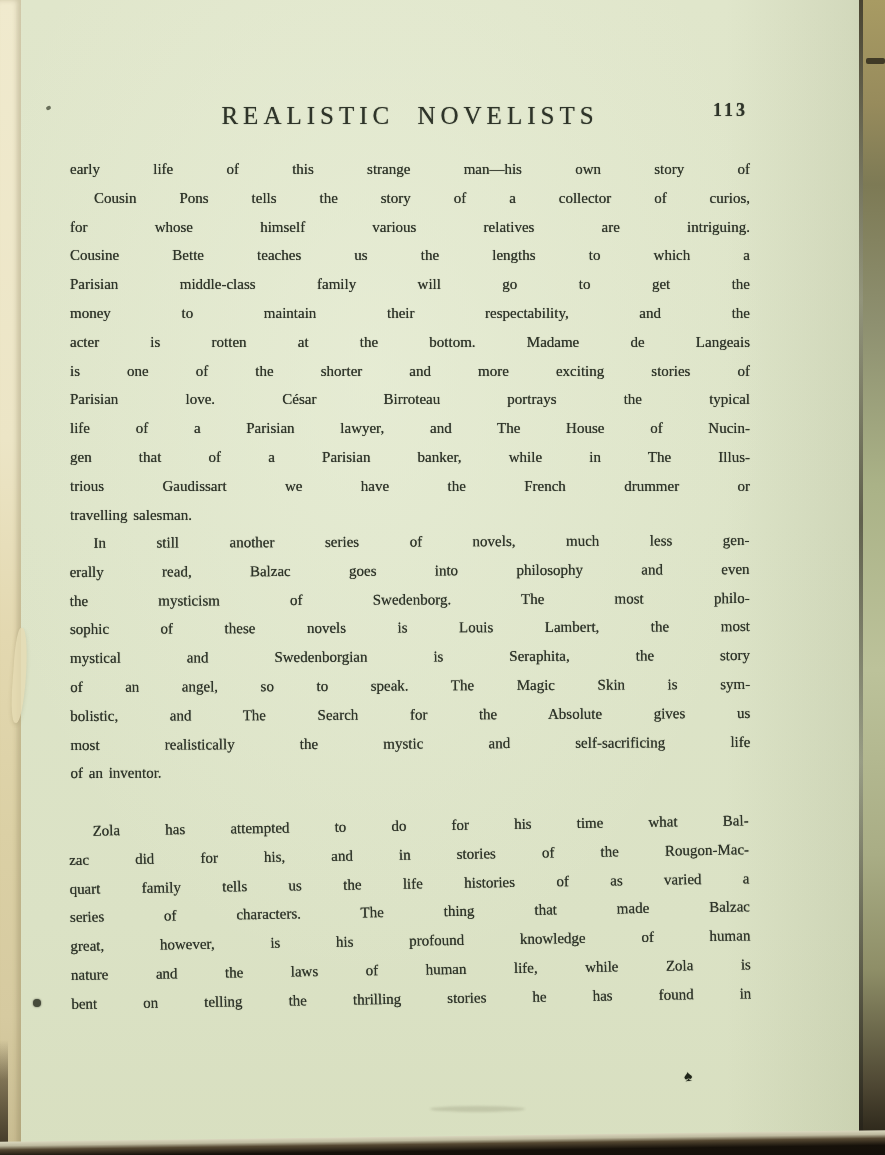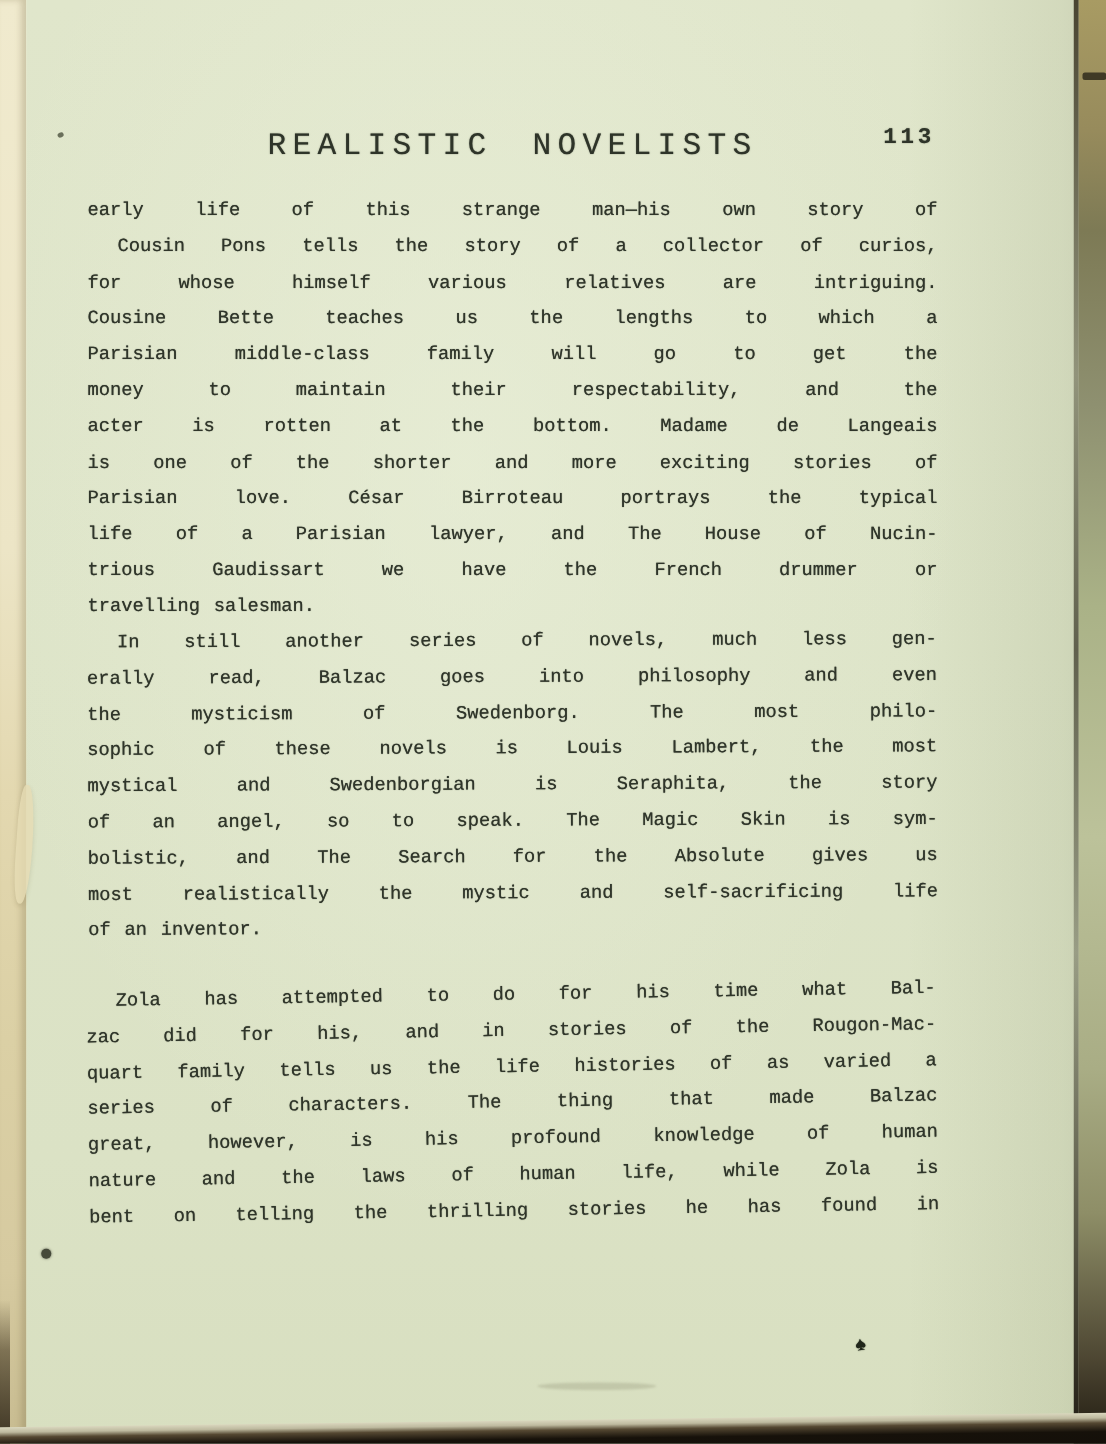--- a/index.html
+++ b/index.html
@@ -1,21 +1,21 @@
 <!DOCTYPE html>
 <html><head>
 <meta charset="utf-8">
 <style>
   html,body{margin:0;padding:0;}
   #canvas{
     position:relative;
     width:885px;height:1155px;
     overflow:hidden;
     background:#0f0c08;
-    font-family:Liberation Mono, monospace;
+    font-family:Liberation Serif, serif;
   }
   
   #paper{
     position:absolute;left:0;top:0;width:885px;height:1155px;
     background:
       radial-gradient(ellipse at 42% 32%, rgba(236,241,220,0.55) 0%, rgba(236,241,220,0) 55%),
       linear-gradient(90deg, rgba(0,0,0,0) 82%, rgba(95,105,60,0.10) 96%, rgba(60,70,40,0.14) 100%),
       linear-gradient(180deg, #e0e6cb 0%, #dde4c8 45%, #dbe2c5 80%, #d8dfc0 100%);
   }
   
@@ -140,20 +140,21 @@
       <div class="paragraph">
         <div class="line indent">Cousin Pons tells the story of a collector of curios,</div>
         <div class="line">for whose himself various relatives are intriguing.</div>
         <div class="line">Cousine Bette teaches us the lengths to which a</div>
         <div class="line">Parisian middle-class family will go to get the</div>
         <div class="line">money to maintain their respectability, and the</div>
         <div class="line">acter is rotten at the bottom. Madame de Langeais</div>
         <div class="line">is one of the shorter and more exciting stories of</div>
         <div class="line">Parisian love. César Birroteau portrays the typical</div>
         <div class="line">life of a Parisian lawyer, and The House of Nucin-</div>
+        <div class="line">gen that of a Parisian banker, while in The Illus-</div>
         <div class="line">trious Gaudissart we have the French drummer or</div>
         <div class="line para-end">travelling salesman.</div>
       </div>
       <div class="paragraph">
         <div class="line indent">In still another series of novels, much less gen-</div>
         <div class="line">erally read, Balzac goes into philosophy and even</div>
         <div class="line">the mysticism of Swedenborg. The most philo-</div>
         <div class="line">sophic of these novels is Louis Lambert, the most</div>
         <div class="line">mystical and Swedenborgian is Seraphita, the story</div>
         <div class="line">of an angel, so to speak. The Magic Skin is sym-</div>

